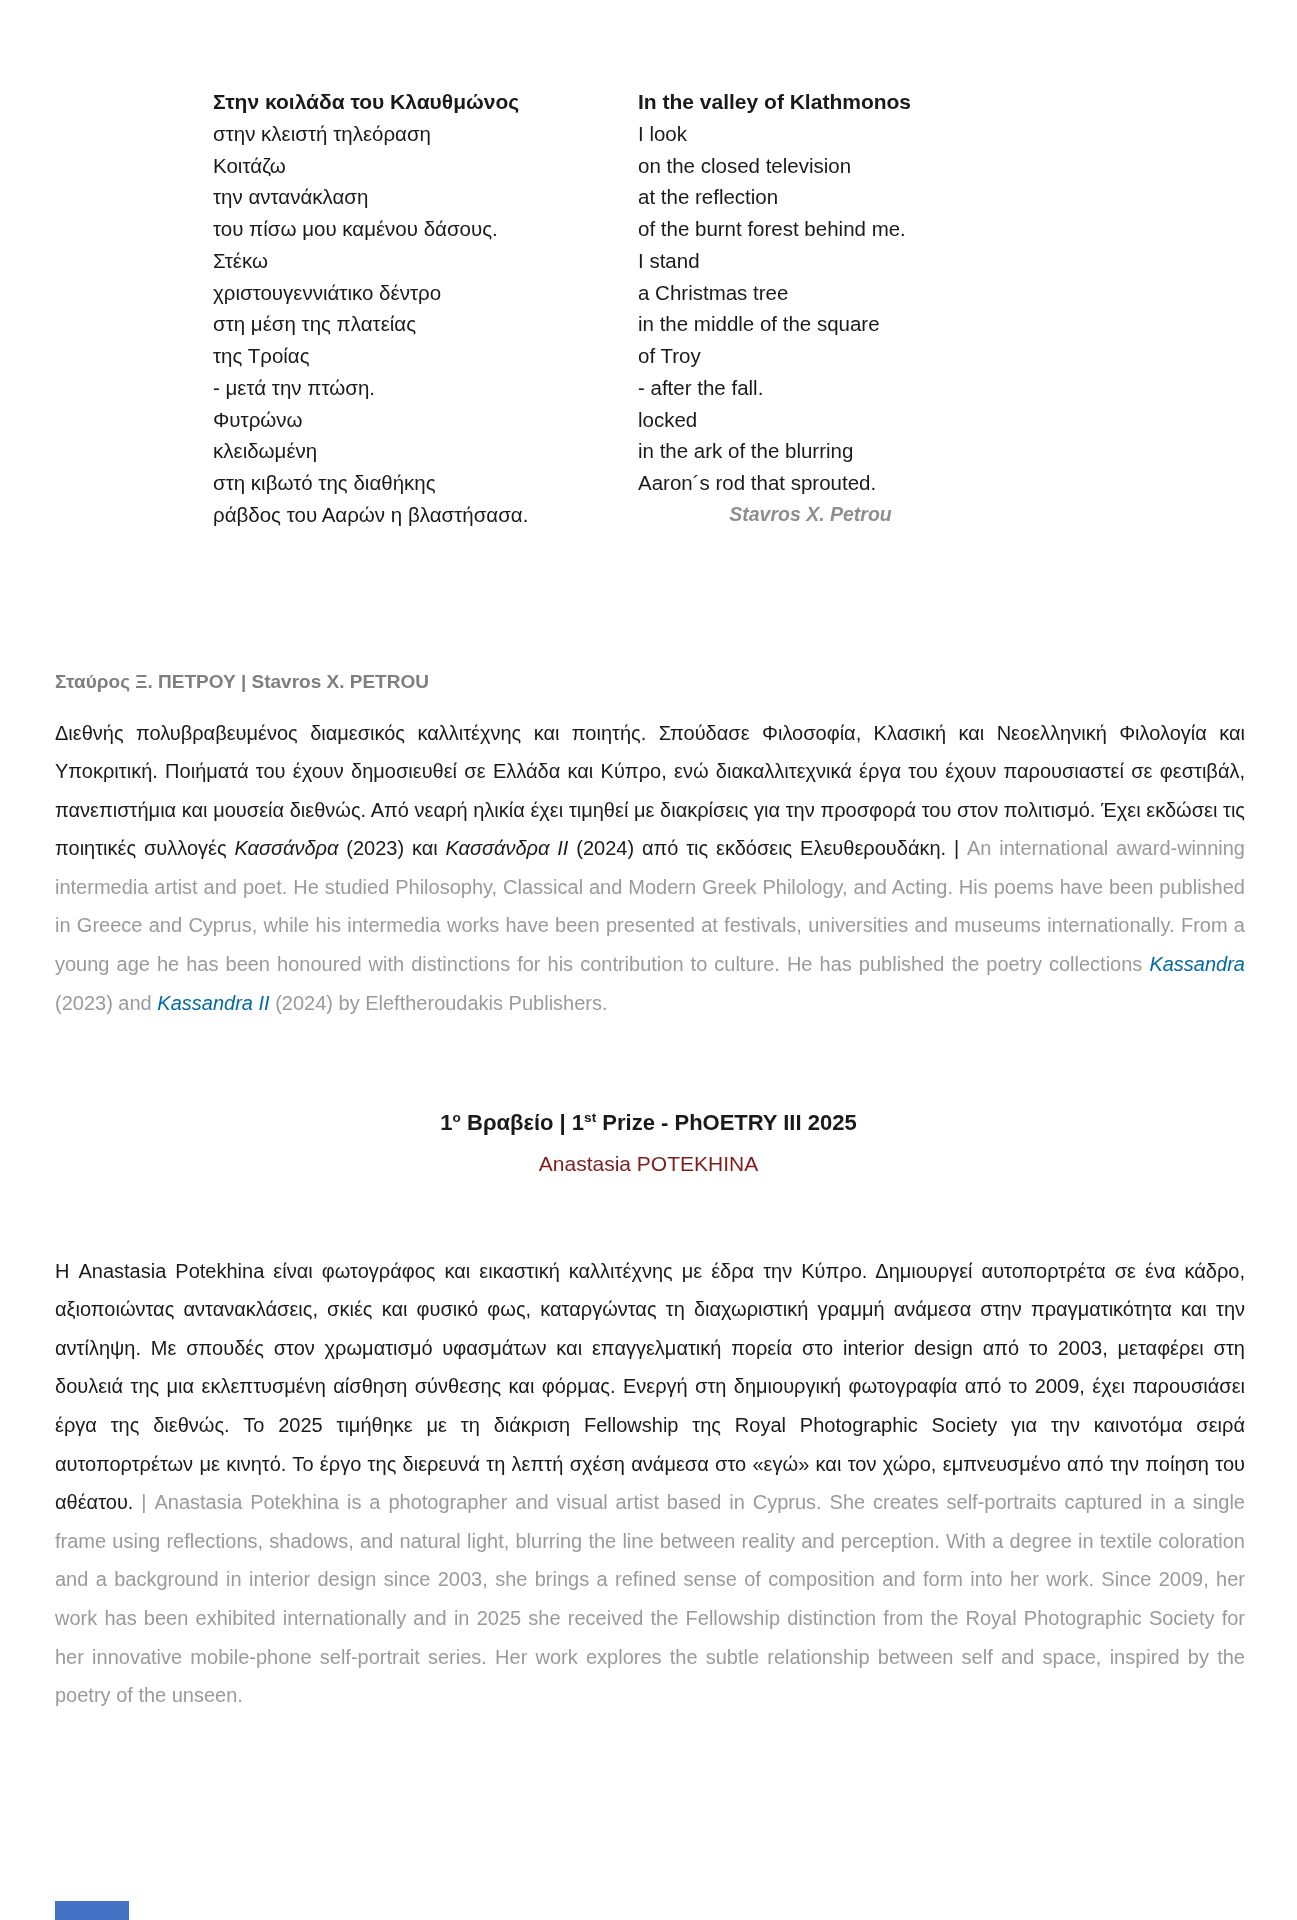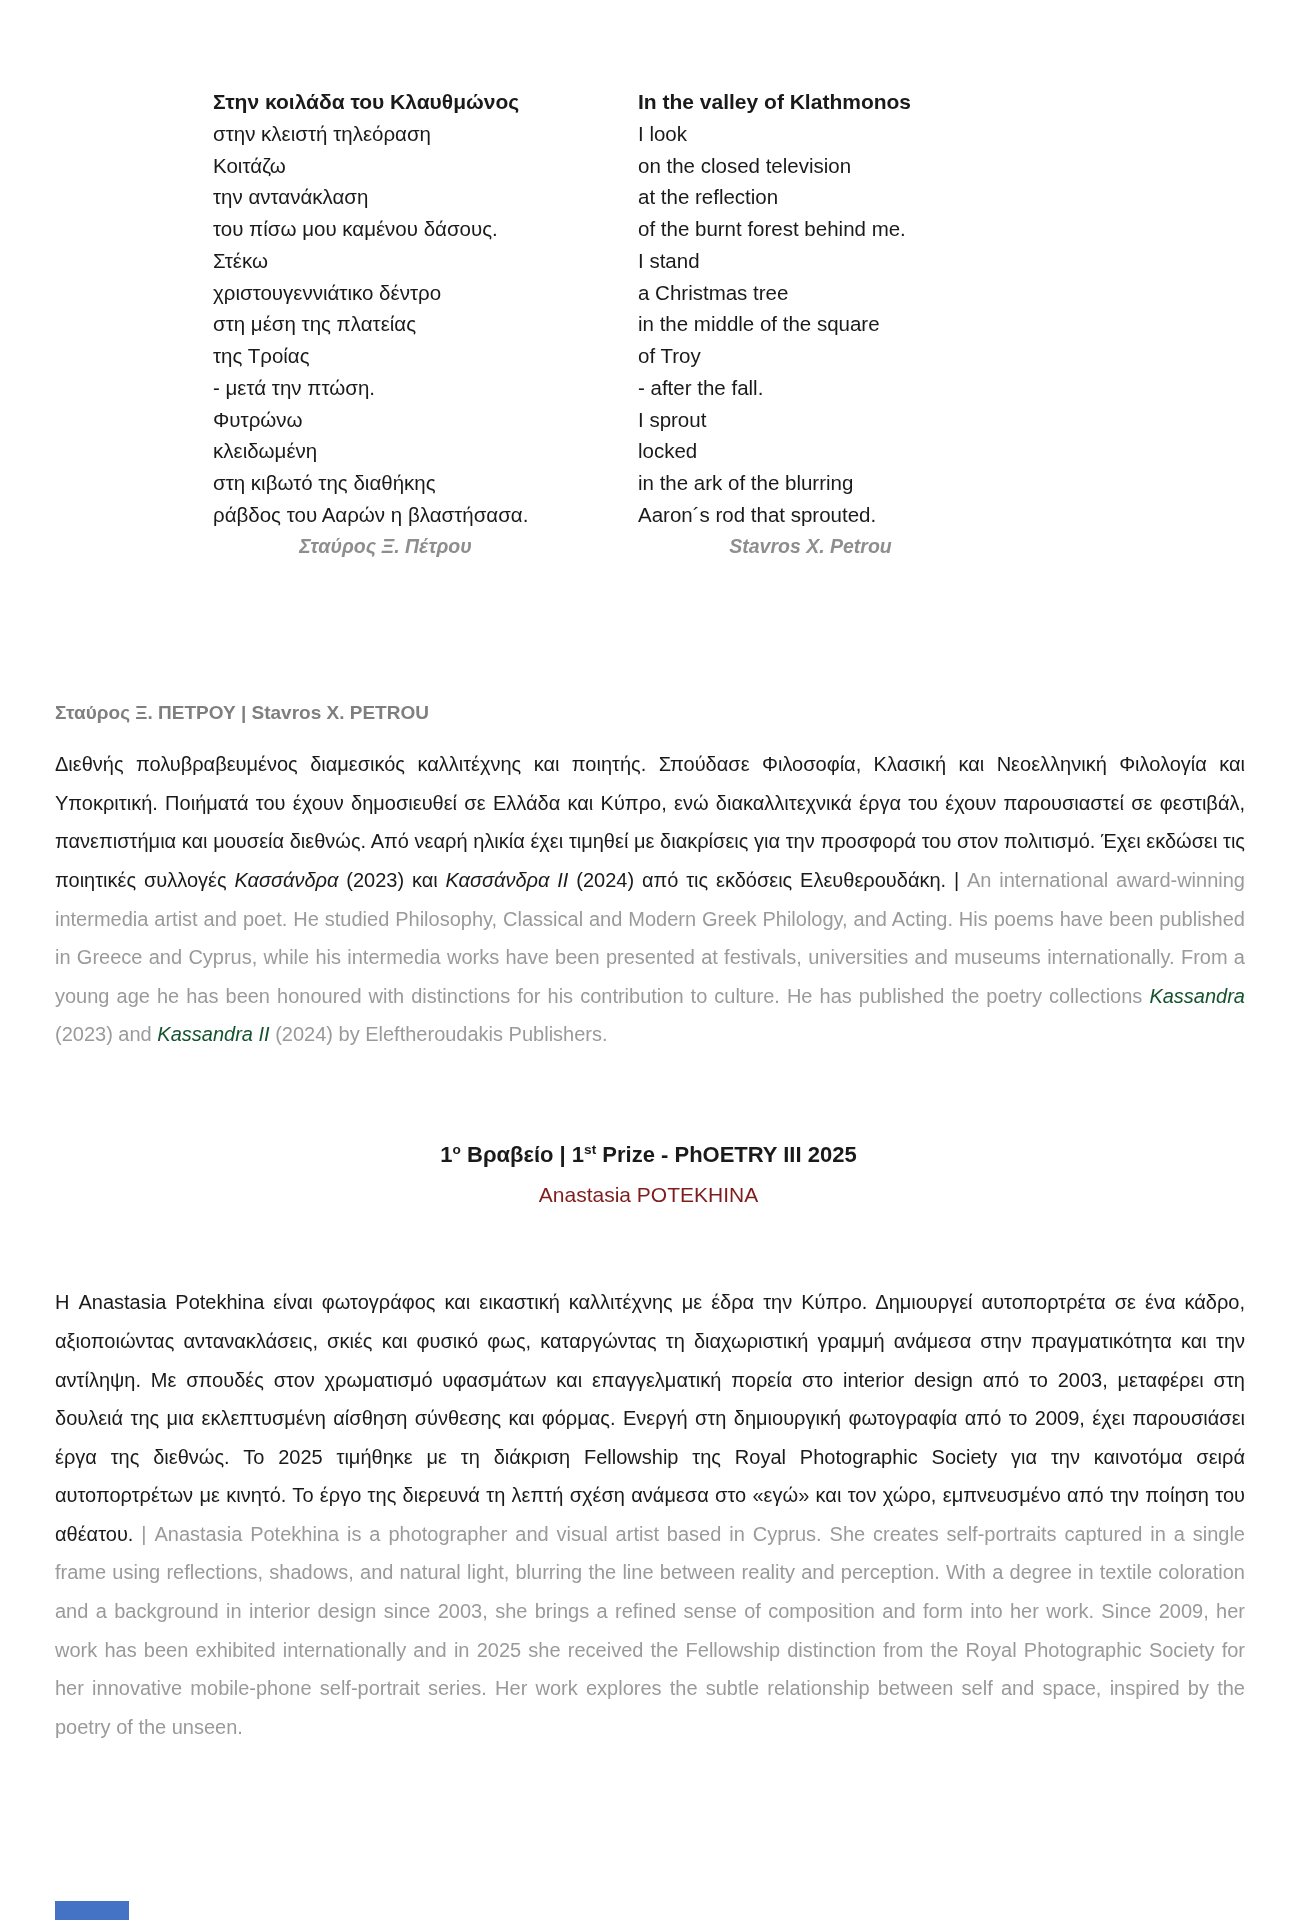--- a/index.html
+++ b/index.html
@@ -53,21 +53,21 @@
     font-size: 20px;
     line-height: 38.6px;
     text-align: justify;
   }
   .bio-para.second {
     margin-top: 68px;
   }
   .seg-greek { color: #1a1a1a; }
   .seg-greek-italic { color: #1a1a1a; font-style: italic; }
   .seg-english { color: #9a9a9a; }
-  .seg-english-italic { color: #14532d; font-style: italic; }
+  .seg-english-italic { color: #0369a1; font-style: italic; }
   
   .award-block {
     margin-top: 76px;
     text-align: center;
     line-height: 40px;
   }
   .prize-line {
     font-size: 22px;
     font-weight: bold;
     color: #1a1a1a;
@@ -105,35 +105,33 @@
           <div class="poem-line">Στέκω</div>
           <div class="poem-line">χριστουγεννιάτικο δέντρο</div>
           <div class="poem-line">στη μέση της πλατείας</div>
           <div class="poem-line">της Τροίας</div>
           <div class="poem-line">- μετά την πτώση.</div>
           <div class="poem-line">Φυτρώνω</div>
           <div class="poem-line">κλειδωμένη</div>
           <div class="poem-line">στη κιβωτό της διαθήκης</div>
           <div class="poem-line">ράβδος του Ααρών η βλαστήσασα.</div>
         </div>
-      <div class="poem-author">Σταύρος Ξ. Πέτρου</div>
     </div>
     <div class="poem-col">
       <div class="poem-title">In the valley of Klathmonos</div>
       <div>
           <div class="poem-line">I look</div>
           <div class="poem-line">on the closed television</div>
           <div class="poem-line">at the reflection</div>
           <div class="poem-line">of the burnt forest behind me.</div>
           <div class="poem-line">I stand</div>
           <div class="poem-line">a Christmas tree</div>
           <div class="poem-line">in the middle of the square</div>
           <div class="poem-line">of Troy</div>
           <div class="poem-line">- after the fall.</div>
-          <div class="poem-line">I sprout</div>
           <div class="poem-line">locked</div>
           <div class="poem-line">in the ark of the blurring</div>
           <div class="poem-line">Aaron´s rod that sprouted.</div>
         </div>
       <div class="poem-author">Stavros X. Petrou</div>
     </div>
   </div>
 
   <div class="bio-heading">Σταύρος Ξ. ΠΕΤΡΟΥ | Stavros X. PETROU</div>
 

